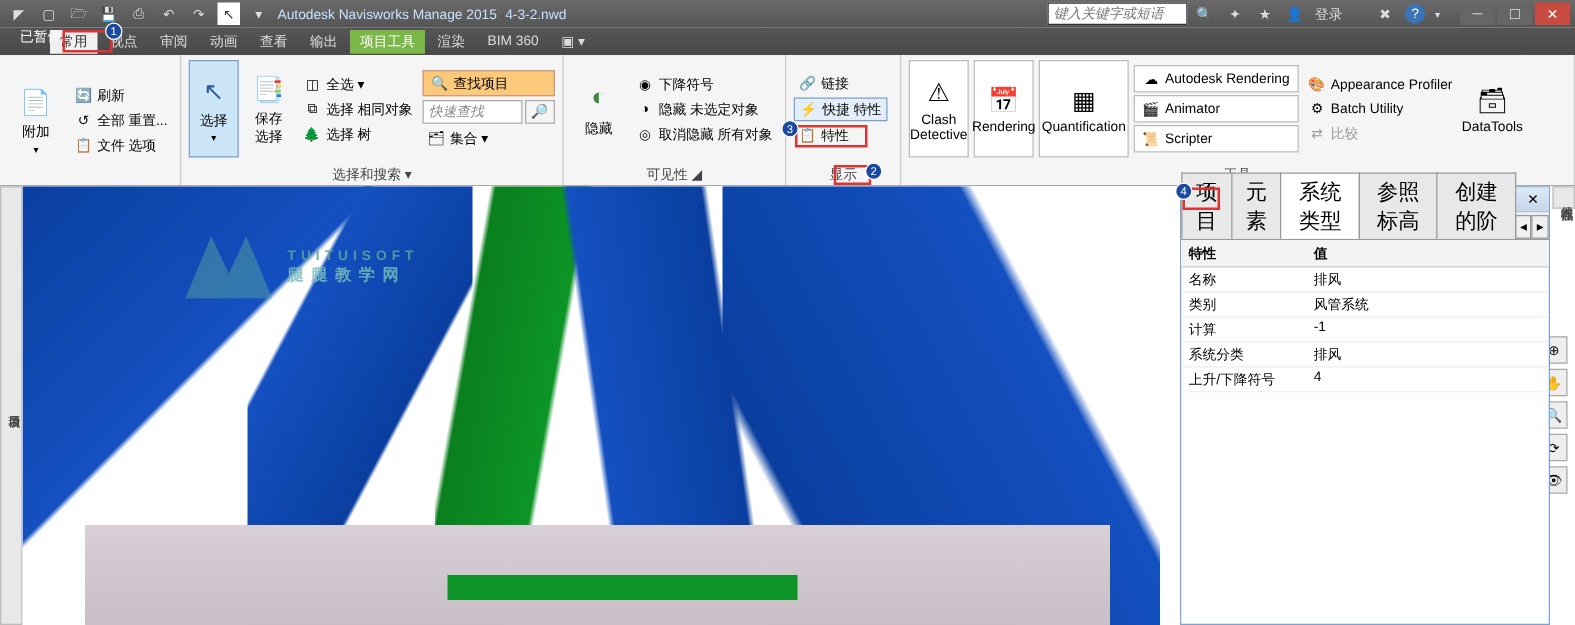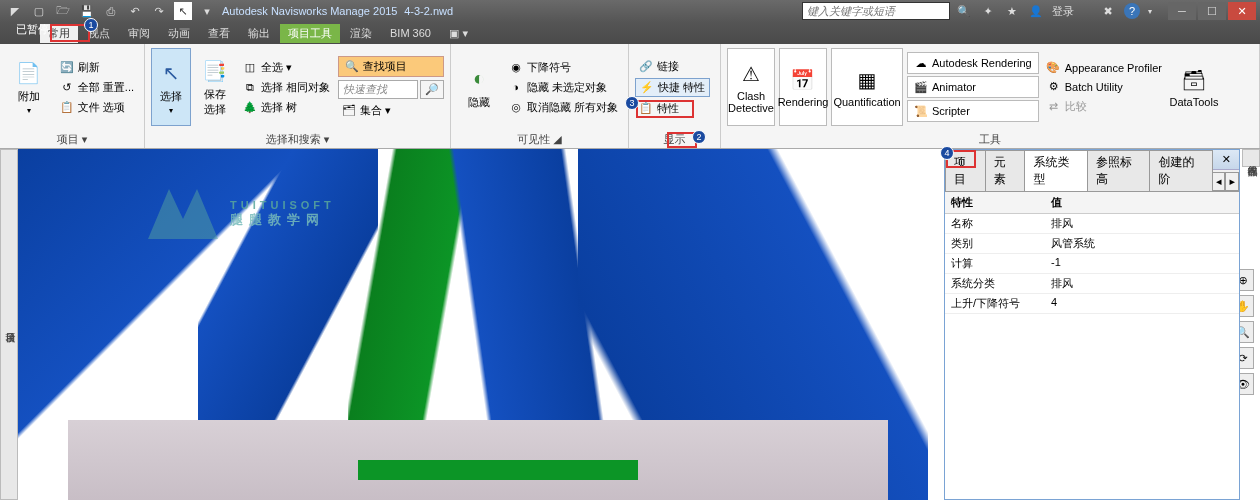--- a/index.html
+++ b/index.html
@@ -1,21 +1,21 @@
 <!DOCTYPE html>
 <html><head>
 <meta charset="utf-8">
 <style>
 *{margin:0;padding:0;box-sizing:border-box;font-family:"Microsoft YaHei",Arial,sans-serif;font-size:11px;}
 body{width:1260px;height:500px;background:#e8e8e8;overflow:hidden;position:relative;}
 .titlebar{height:22px;background:linear-gradient(#6a6a6a,#555);display:flex;align-items:center;color:#ddd;}
 .qat{display:flex;align-items:center;gap:6px;padding:0 6px;}
 .qat-btn{width:18px;height:18px;display:flex;align-items:center;justify-content:center;color:#ddd;cursor:pointer;}
 .app-title{flex:1;text-align:left;color:#c8e0ff;font-size:12px;}
-.search-box{width:148px;height:18px;background:#fff;border:1px solid #333;margin-right:6px;padding:0 4px;color:#888;font-style:italic;}
+.search-box{width:112px;height:18px;background:#fff;border:1px solid #333;margin-right:6px;padding:0 4px;color:#888;font-style:italic;}
 .title-right{display:flex;align-items:center;gap:8px;padding-right:4px;}
 .title-icon{width:16px;height:16px;display:flex;align-items:center;justify-content:center;}
 .win-btns{display:flex;gap:2px;margin-left:8px;}
 .win-btn{width:28px;height:18px;display:flex;align-items:center;justify-content:center;background:#666;}
 .win-close{background:#c94a3f;color:#fff;}
 .menubar{height:22px;background:linear-gradient(#555,#4a4a4a);display:flex;align-items:center;padding:0 4px;gap:2px;position:relative;}
 .status-overlay{position:absolute;left:16px;top:0;color:#fff;font-size:11px;z-index:5;}
 .tab{padding:2px 8px;color:#ddd;cursor:pointer;}
 .tab.active{background:#f0f0f0;color:#333;}
 .tab.green{background:#7ab648;color:#fff;}
@@ -39,21 +39,21 @@
 .scene{position:absolute;inset:0;}
 .beam{position:absolute;}
 .wm{position:absolute;left:130px;top:40px;color:#5aa89c;font-size:28px;letter-spacing:4px;font-weight:700;opacity:.85;display:flex;align-items:center;gap:12px;}
 .wm-logo{width:70px;height:50px;background:#5aa89c;opacity:.55;clip-path:polygon(0 100%,30% 0,50% 60%,70% 0,100% 100%);}
 .wm-sub{color:#7bb;font-size:13px;letter-spacing:6px;}
 .prop-panel{position:absolute;right:20px;top:0;width:296px;height:351px;background:#fff;border:1px solid #7aa3d4;z-index:10;}
 .prop-title{height:20px;background:linear-gradient(#dce8f5,#c6d7ea);border-bottom:1px solid #aac;display:flex;align-items:center;padding:0 4px;gap:4px;}
 .prop-close{margin-left:auto;cursor:pointer;padding:0 4px;}
 .prop-pin{cursor:pointer;padding:0 4px;}
 .prop-tabs{height:22px;display:flex;border-bottom:1px solid #999;background:#f0f0f0;align-items:flex-end;}
-.ptab{padding:3px 8px;border:1px solid #999;border-bottom:none;background:#e8e8e8;margin-right:-1px;cursor:pointer;font-size:12px;}
+.ptab{padding:3px 8px;border:1px solid #999;border-bottom:none;background:#e8e8e8;margin-right:-1px;cursor:pointer;font-size:17px;text-align:center;}
 .ptab.active{background:#fff;}
 .prop-hdr{display:flex;background:#f4f4f4;border-bottom:1px solid #ccc;font-weight:700;}
 .prop-hdr>div{padding:3px 6px;}
 .prop-grid{overflow:auto;}
 .prow{display:flex;border-bottom:1px solid #eee;}
 .prow>div{padding:2px 6px;}
 .pkey{width:100px;}
 .pval{flex:1;}
 .marker{position:absolute;width:14px;height:14px;border-radius:50%;background:#1a4aa0;color:#fff;font-size:9px;display:flex;align-items:center;justify-content:center;z-index:50;border:1px solid #fff;}
 .red-box{position:absolute;border:2px solid #d33;z-index:49;}
@@ -127,21 +127,20 @@
         <div class="row-btn">
             <span class="ic">↺</span>
             <span>全部 重置...</span>
           </div>
         <div class="row-btn">
             <span class="ic">📋</span>
             <span>文件 选项</span>
           </div>
       </div>
     </div>
-    <div class="panel-label">项目 ▾</div>
   </div>
 
   <div class="panel" style="width:306px">
     <div class="panel-body">
       <div class="big-btn active">
         <div class="icon-lg" style="color:#2a5aa0;">↖</div>
         <span>选择</span>
           <span class="arrow">▾</span>
       </div>
       <div class="big-btn">

